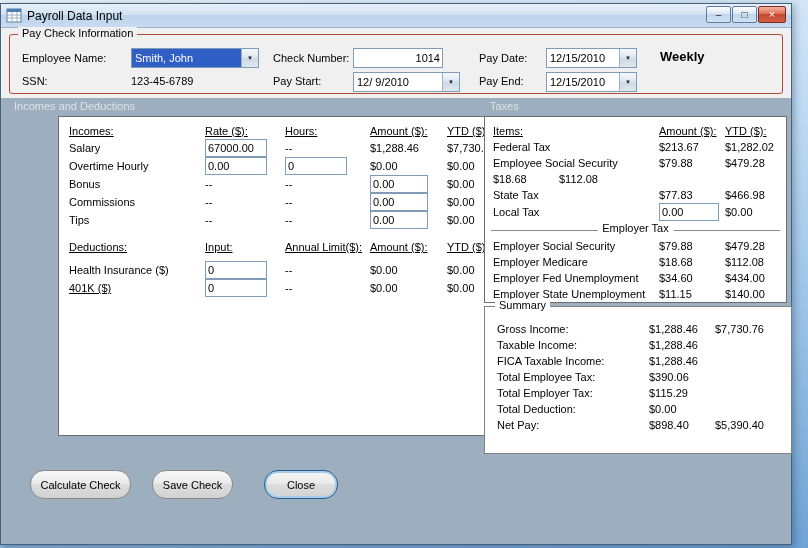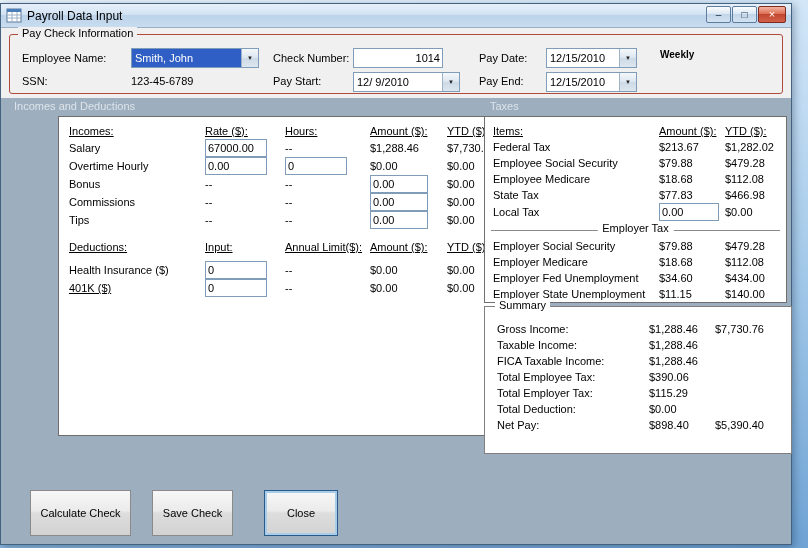--- a/index.html
+++ b/index.html
@@ -33,21 +33,21 @@
     background: linear-gradient(#f2b3a3, #dd7054 45%, var(--close-red, #c04830) 50%, #d4604a 100%);
   }
   .client { position:relative; height:516px; }
   
   .gb-red {
     position:absolute; left:8px; top:6px; width:774px; height:60px;
     border:1px solid var(--groupbox-border, #b04a3a); border-radius:3px;
   }
   .gb-red .legend { position:absolute; top:-8px; left:8px; background:#f0f0f0; padding:0 4px; }
   .f { position:absolute; white-space:nowrap; }
-  .weekly { font-size:10px; font-weight:bold; }
+  .weekly { font-size:13px; font-weight:bold; }
   
   .combo {
     display:flex; align-items:stretch; border:1px solid #7f9db9; background:#fff; height:20px;
   }
   .combo-value { flex:1; display:flex; align-items:center; padding:0 3px; overflow:hidden; }
   .combo-value.selected { background: var(--selection-bg, #2f5fc4); color:#fff; }
   .combo-arrow {
     width:17px; display:flex; align-items:center; justify-content:center;
     font-size:6px; color:#222; border-left:1px solid #9fb3c6;
     background: linear-gradient(#f5f8fb, #dde6ef 48%, #ccd9e6 52%, #dee7f0 100%);
@@ -95,24 +95,23 @@
     background:#fff; padding:0 5px;
   }
   .employer-group .trow { margin-left:2px; }
   
   .gb-summary .trow { margin-left:12px; }
   .sc-name   { width:152px; }
   .sc-amount { width:66px; }
   .sc-ytd    { flex:1; }
   
   .btn {
-    position:absolute; height:46px; font:inherit; cursor:pointer;
-    border:1px solid #8a8a8a; border-radius:0; color:#000;
+    position:absolute; height:29px; font:inherit; cursor:pointer;
+    border:1px solid #8a8a8a; border-radius:14px; color:#000;
     background: linear-gradient(#f7f7f7, #ebebeb 45%, #dddddd 50%, #d2d2d2 100%);
-    margin-top: 20px;
   }
   .btn-calculate { left:29px;  top:372px; width:101px; }
   .btn-save      { left:151px; top:372px; width:81px; }
   .btn-close     { left:263px; top:372px; width:74px;
     border:1px solid #2a5a8a; box-shadow: inset 0 0 0 2px #a8cde9; }
   .pad-top { padding-top:6px; }
   .mt10 { margin-top:10px; }
   .mt6  { margin-top:6px; }
   
   .app-icon { width:16px; height:15px; display:block; }
@@ -275,21 +274,20 @@
           <span class="c tc-name">Federal Tax</span>
           <span class="c tc-amount">$213.67</span>
           <span class="c tc-ytd">$1,282.02</span>
         </div>
         <div class="trow">
           <span class="c tc-name">Employee Social Security</span>
           <span class="c tc-amount">$79.88</span>
           <span class="c tc-ytd">$479.28</span>
         </div>
         <div class="trow">
-          <span class="c tc-name">Employee Medicare</span>
           <span class="c tc-amount">$18.68</span>
           <span class="c tc-ytd">$112.08</span>
         </div>
         <div class="trow">
           <span class="c tc-name">State Tax</span>
           <span class="c tc-amount">$77.83</span>
           <span class="c tc-ytd">$466.98</span>
         </div>
         <div class="trow inrow">
           <span class="c tc-name">Local Tax</span>

